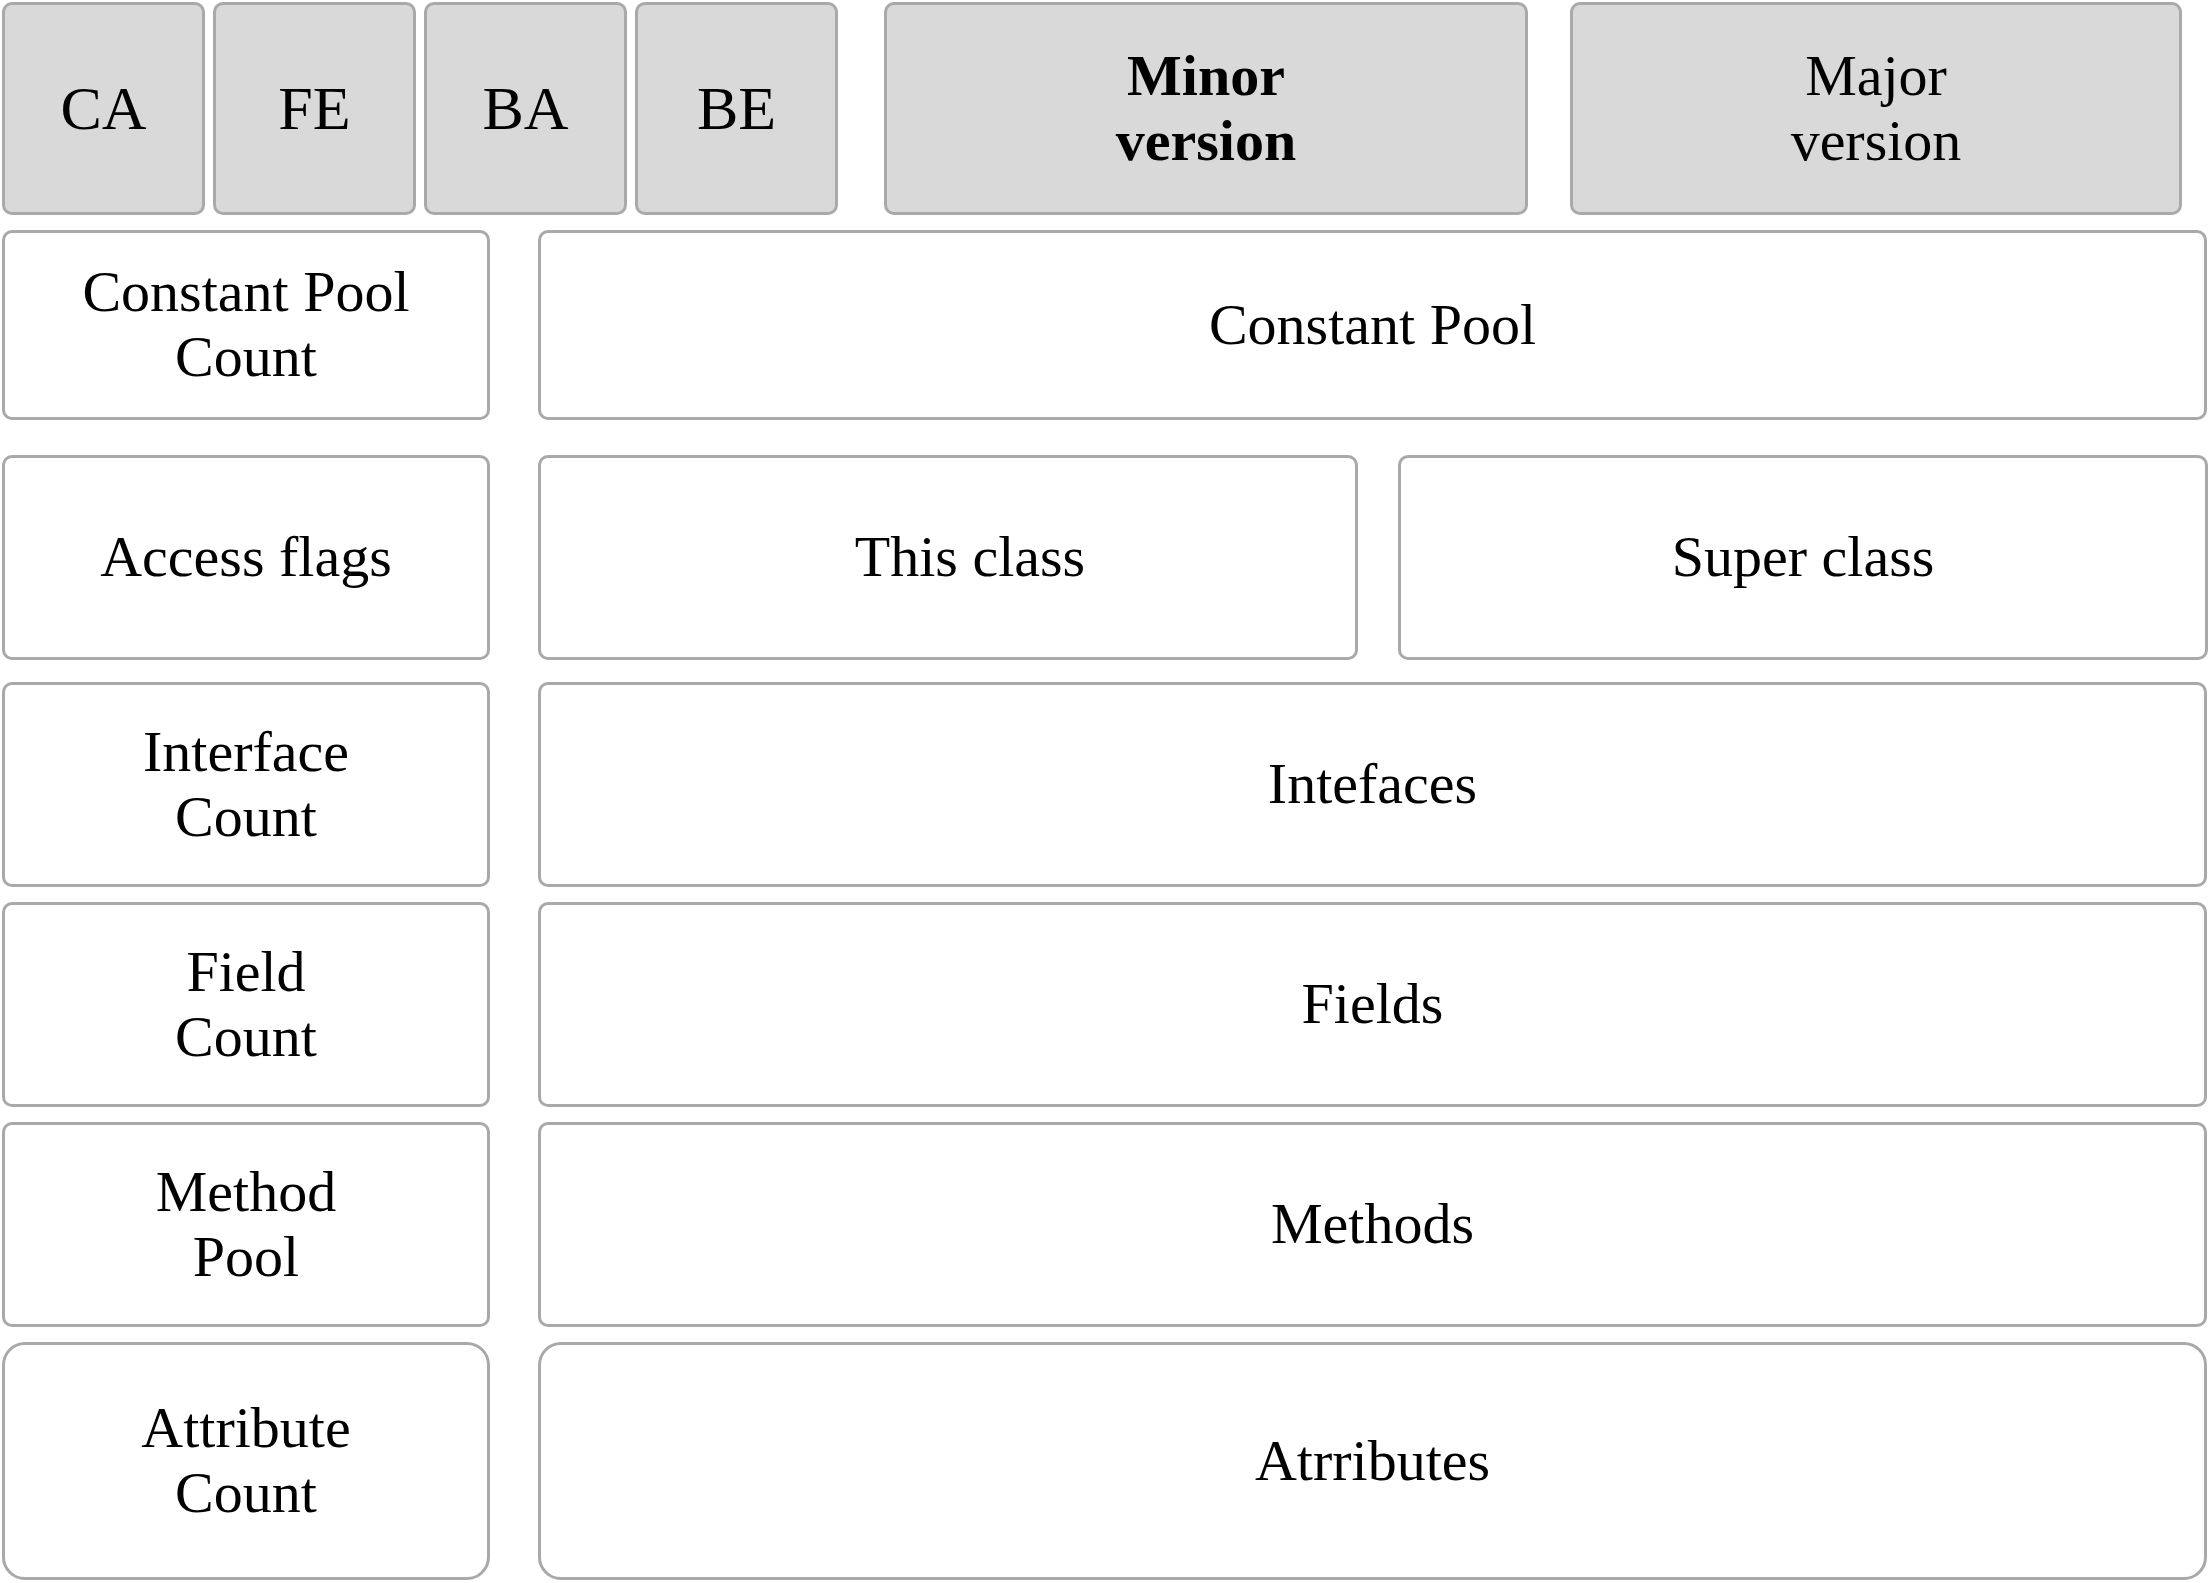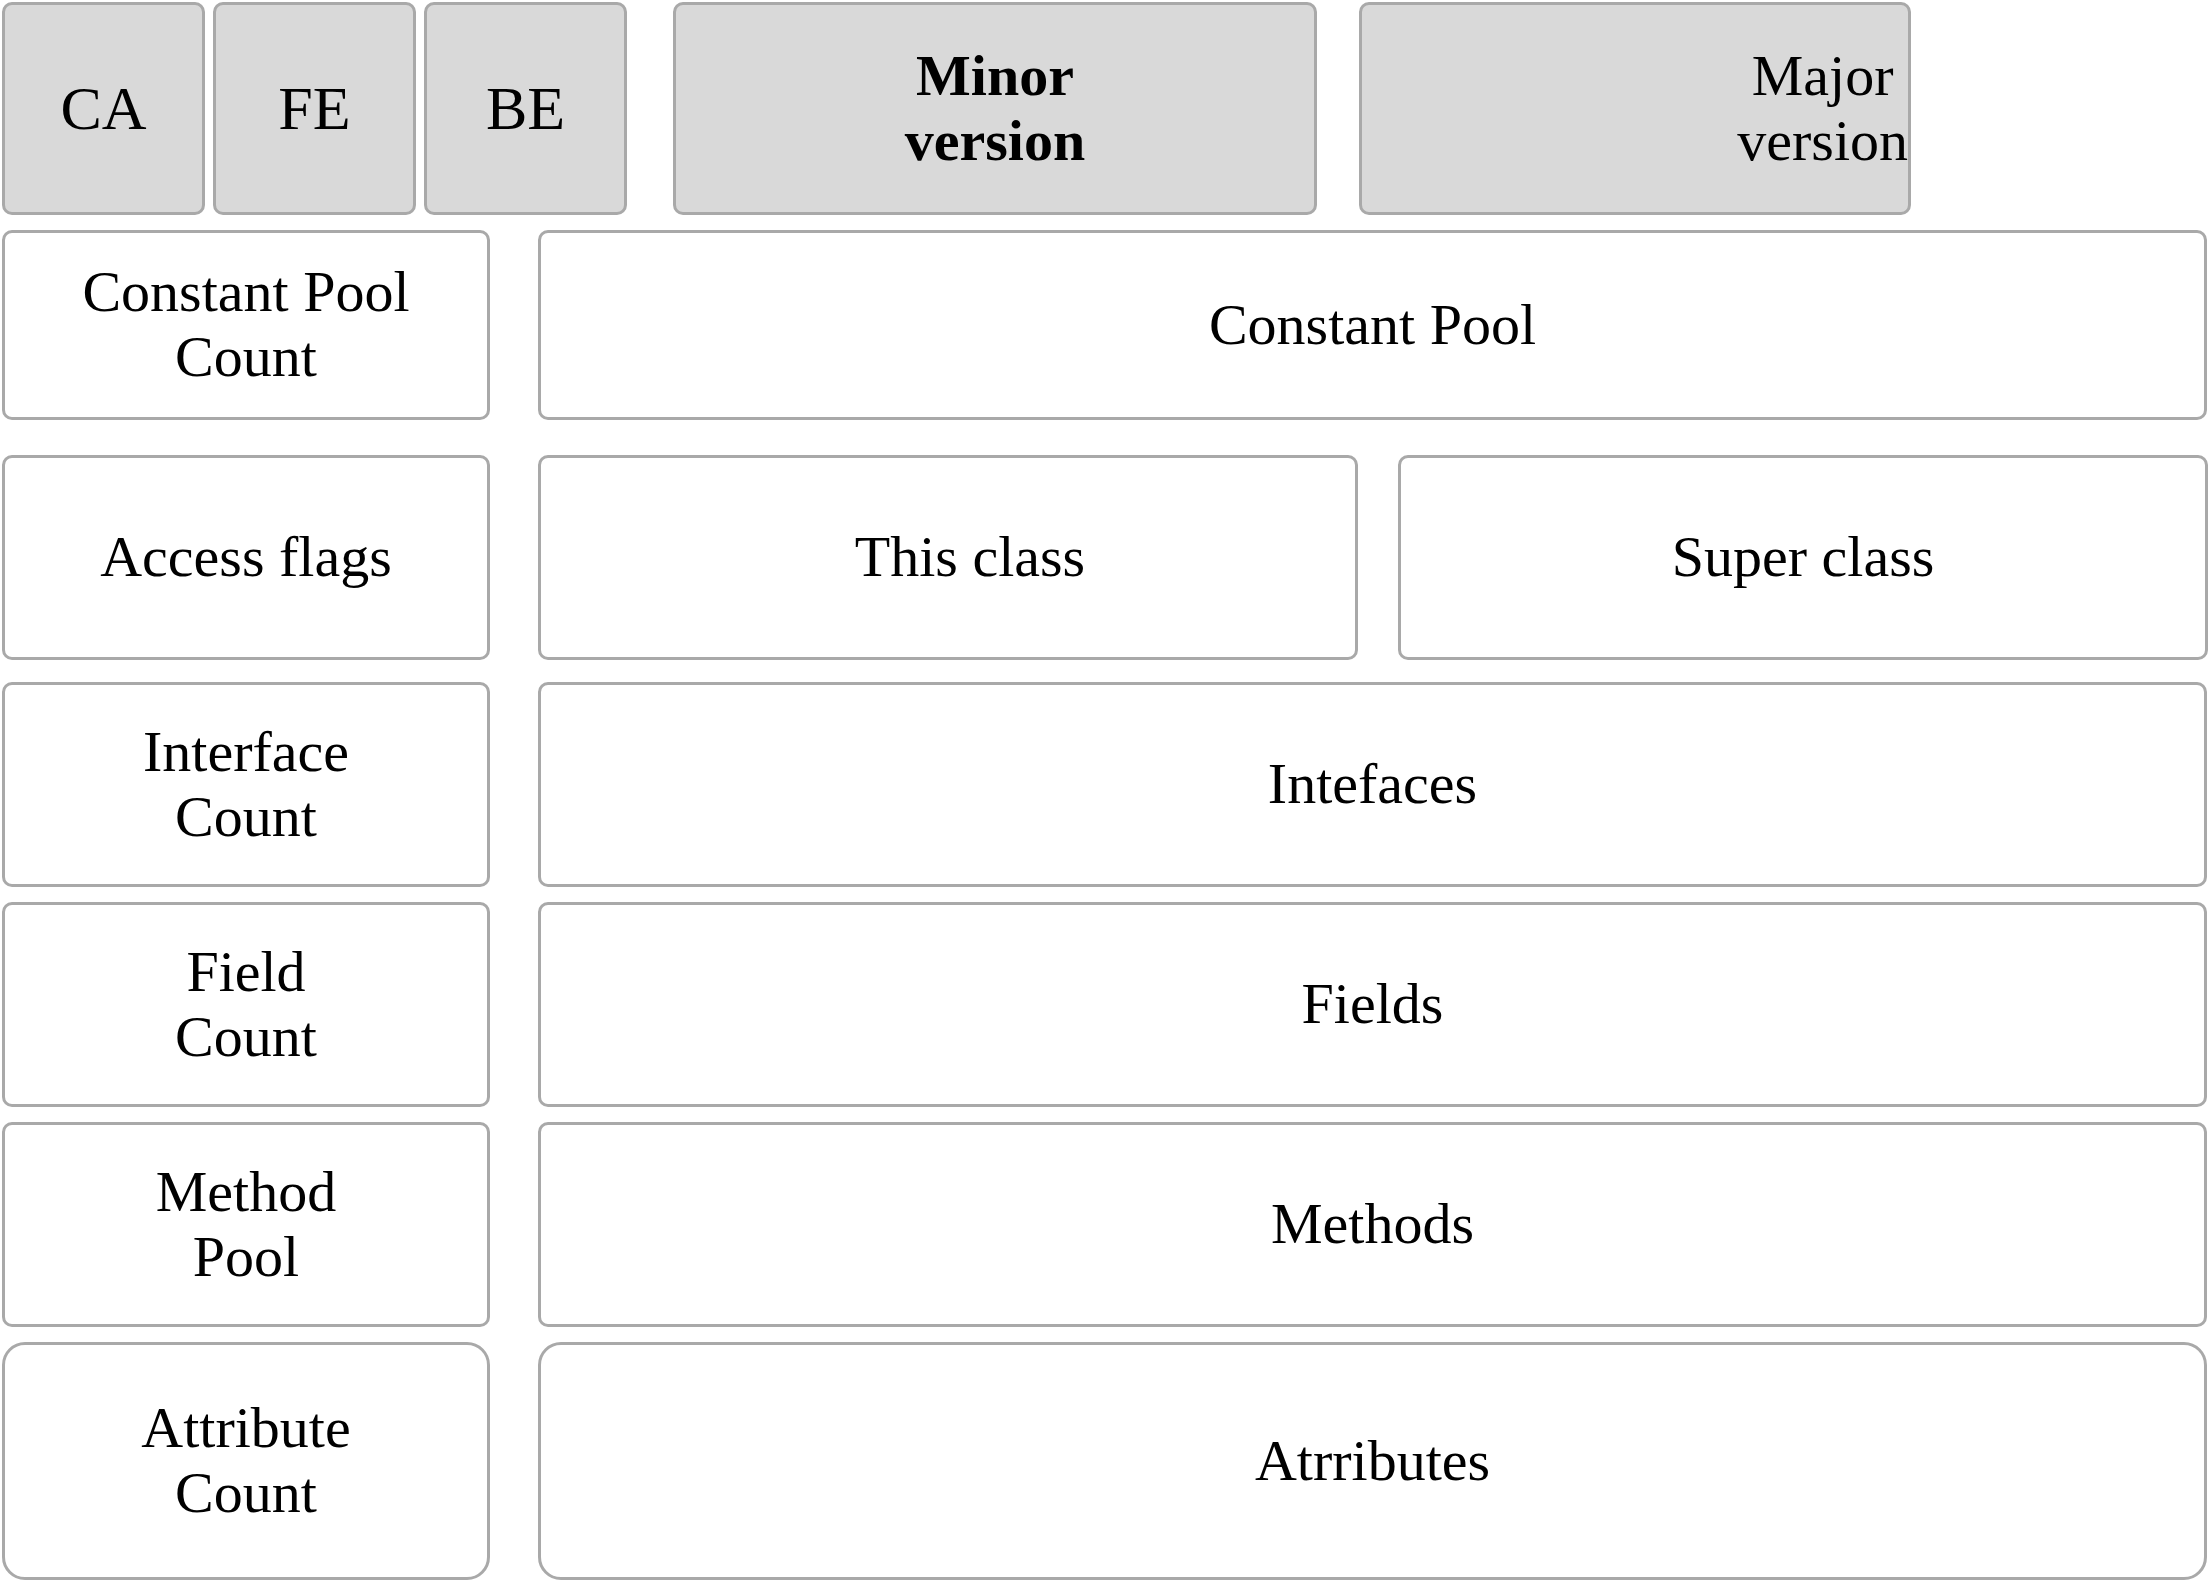--- a/index.html
+++ b/index.html
@@ -55,21 +55,21 @@
     height: 213px;
     font-size: 62px;
     margin-right: 8px;
   }
   .magic-cell:first-child { margin-left: 2px; }
   .version-cell {
     height: 213px;
     font-size: 58px;
   }
   .version-minor { width: 644px; margin-left: 38px; font-weight: bold; }
-  .version-major { width: 552px; margin-left: 42px; justify-content: flex-end; }
+  .version-major { width: 612px; margin-left: 42px; }
   .count-cell {
     width: 488px;
     height: 100%;
     margin-left: 2px;
     font-size: 58px;
   }
   .body-cell {
     height: 100%;
     margin-left: 48px;
     font-size: 58px;
@@ -108,20 +108,23 @@
 <body>
 
 <div id="diagram">
 
   <div class="row row-magic">
     <div class="cell shaded magic-cell">
       <span class="label">CA</span>
     </div>
     <div class="cell shaded magic-cell">
       <span class="label">FE</span>
+    </div>
+    <div class="cell shaded magic-cell">
+      <span class="label">BA</span>
     </div>
     <div class="cell shaded magic-cell">
       <span class="label">BE</span>
     </div>
     <div class="cell shaded version-cell version-minor">
       <span class="label">Minor
 version</span>
     </div>
     <div class="cell shaded version-cell version-major">
       <span class="label">Major

